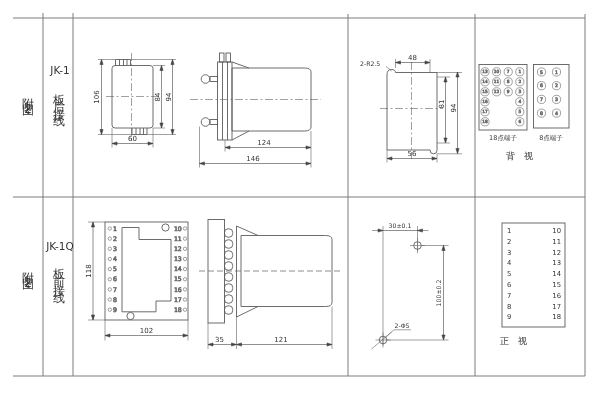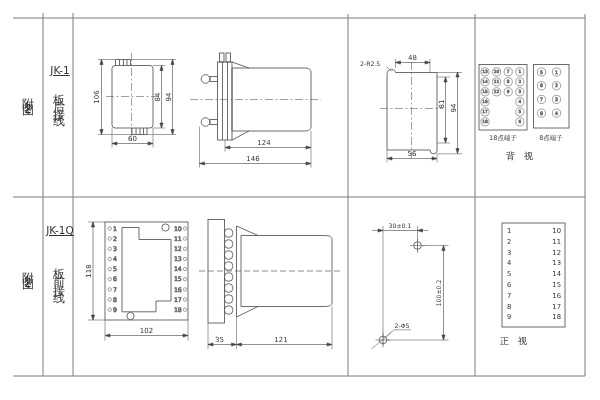--- a/index.html
+++ b/index.html
@@ -7,34 +7,34 @@
          font-family:"DejaVu Sans",sans-serif;}
   svg text{font-family:"DejaVu Sans",sans-serif;fill:#333;}
   .ln{stroke:#5c5c5c;stroke-width:0.9;fill:none;}
   .thin{stroke:#6e6e6e;stroke-width:0.65;fill:none;}
   .grid{stroke:#7d7d7d;stroke-width:1;fill:none;}
   .cl{stroke:#6e6e6e;stroke-width:0.65;fill:none;stroke-dasharray:8 2.5 2 2.5;}
   .dash{stroke:#6e6e6e;stroke-width:0.8;fill:none;stroke-dasharray:6 3;}
   .dim{fill:#444;stroke:#444;stroke-width:0.6;}
   .vlabel{position:absolute;writing-mode:vertical-lr;text-orientation:upright;
           color:#333;font-size:12px;letter-spacing:7px;line-height:1;}
-  .hlabel{position:absolute;color:#333;font-size:10.5px;text-align:center;text-decoration:underline;}
+  .hlabel{position:absolute;color:#333;font-size:10.5px;text-align:center;}
 </style>
 </head>
 <body>
 
 <div class="stage">
 
   
   <div class="vlabel" style="left:22px;top:88px">附图2</div>
   <div class="hlabel" style="left:44px;top:64px;width:32px">JK-1</div>
   <div class="vlabel" style="left:53px;top:84px">板后接线</div>
 
   <div class="vlabel" style="left:22px;top:262px">附图2</div>
-  <div class="hlabel" style="left:41px;top:224px;width:38px">JK-1Q</div>
+  <div class="hlabel" style="left:41px;top:240px;width:38px">JK-1Q</div>
   <div class="vlabel" style="left:53px;top:258px;letter-spacing:8px">板前接线</div>
 
   <svg width="600" height="400" viewBox="0 0 600 400">
 
     <g>
       <path class="grid" d="M13,18 H585 M13,197 H585 M13,376 H585 M43,13 V376 M73,13 V376 M348,14 V376 M475,14 V376 M585,14 V376"></path>
     </g>
 
     <g>
       <path class="cl" d="M131.5,53 V142 M106,96.5 H160"></path>

